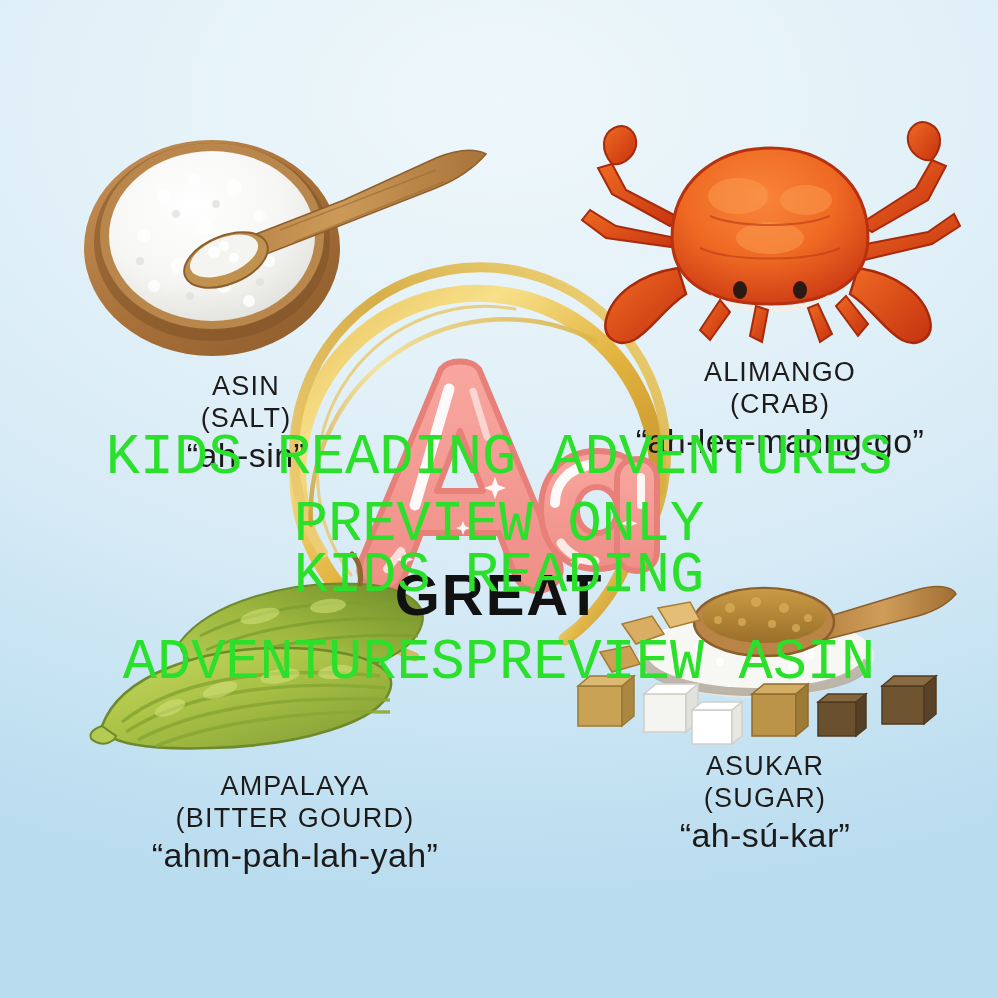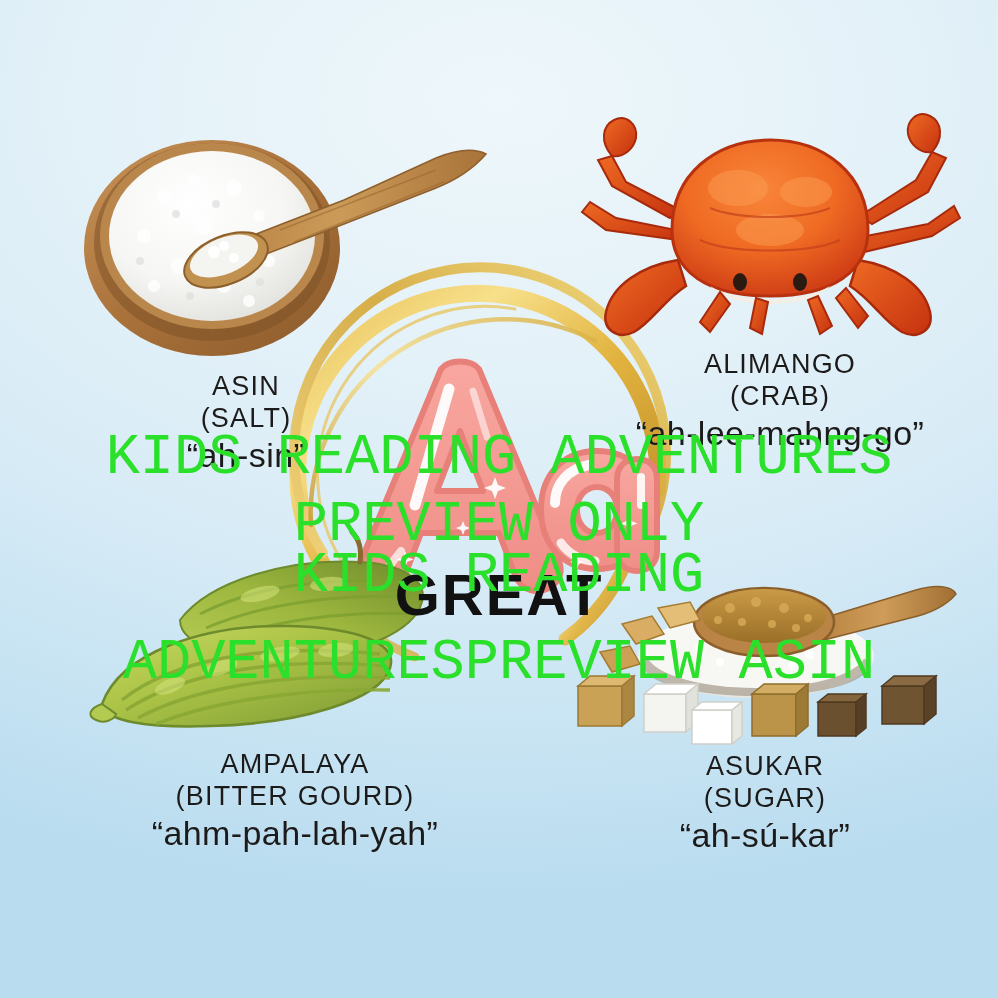--- a/index.html
+++ b/index.html
@@ -46,22 +46,22 @@
   }
   .cap-trans {
     font-size:27px; letter-spacing:1.2px; font-weight:400;
   }
   .cap-pron {
     font-size:34px; font-style:normal; letter-spacing:.4px; margin-top:2px;
   }
 
   
   #item-salt     { left:44px;  top:96px;  width:470px; }
-  #item-crab     { left:560px; top:100px;  width:420px; }
-  #item-gourd    { left:60px;  top:528px; width:470px; }
+  #item-crab     { left:560px; top:108px;  width:420px; }
+  #item-gourd    { left:60px;  top:550px; width:470px; }
   #item-sugar    { left:560px; top:560px; width:420px; }
 
   #item-salt .caption   { margin-top:10px; margin-left:-66px; }
   #item-crab .caption   { margin-top:4px;  margin-left:20px; }
   #item-gourd .caption  { margin-top:6px;  margin-left:0; }
   #item-sugar .caption  { margin-top:6px;  margin-left:-10px; }
 
   .ph { display:block; }
 
   

